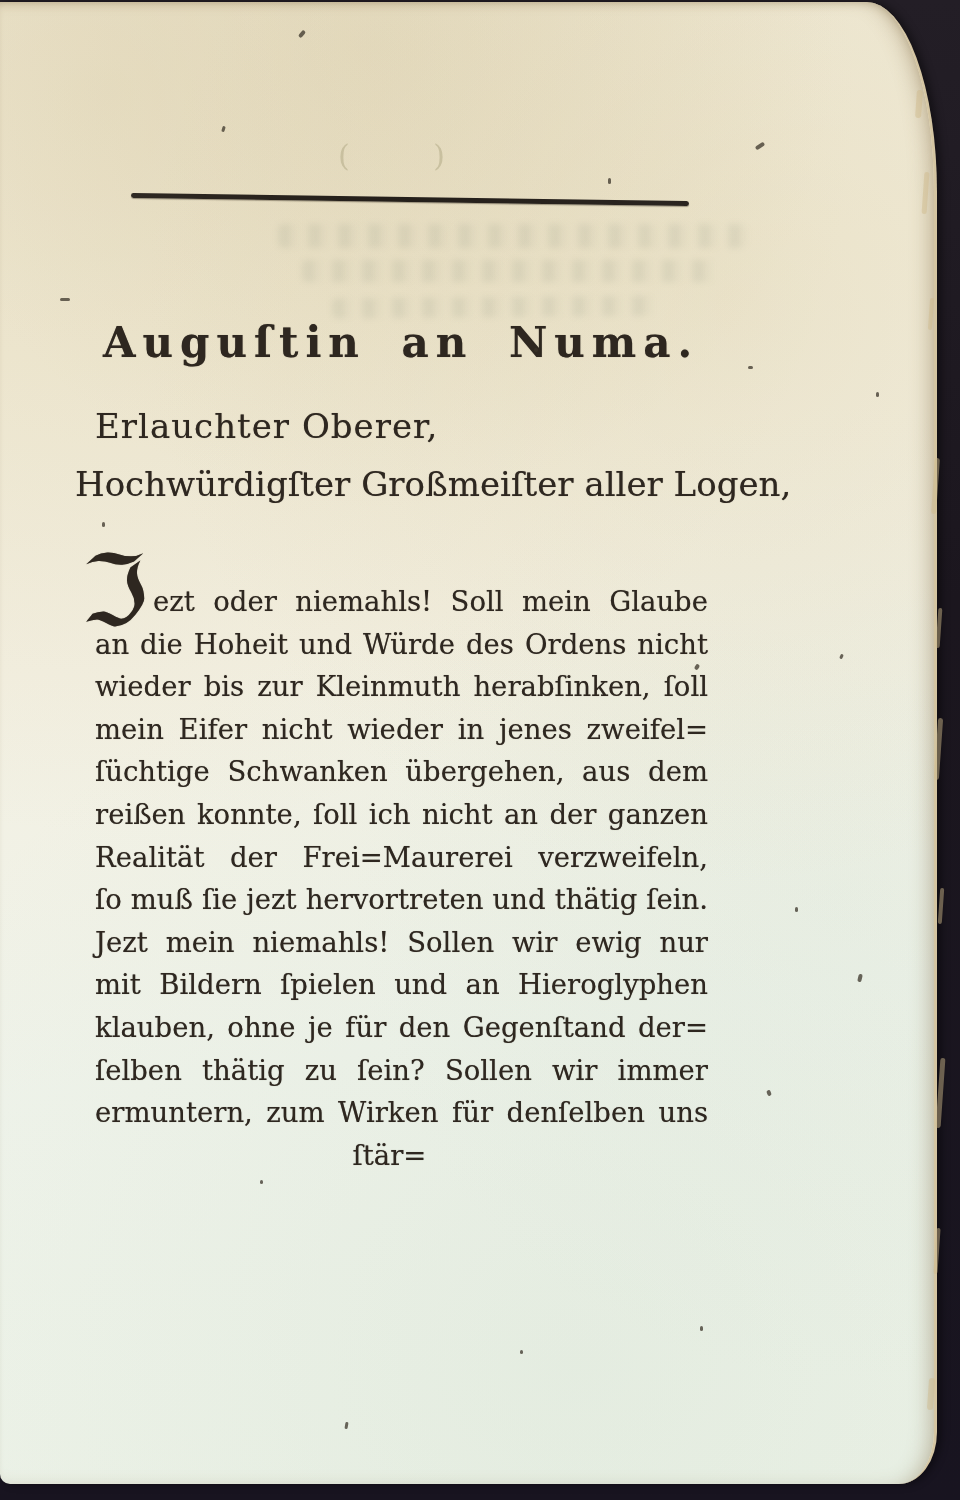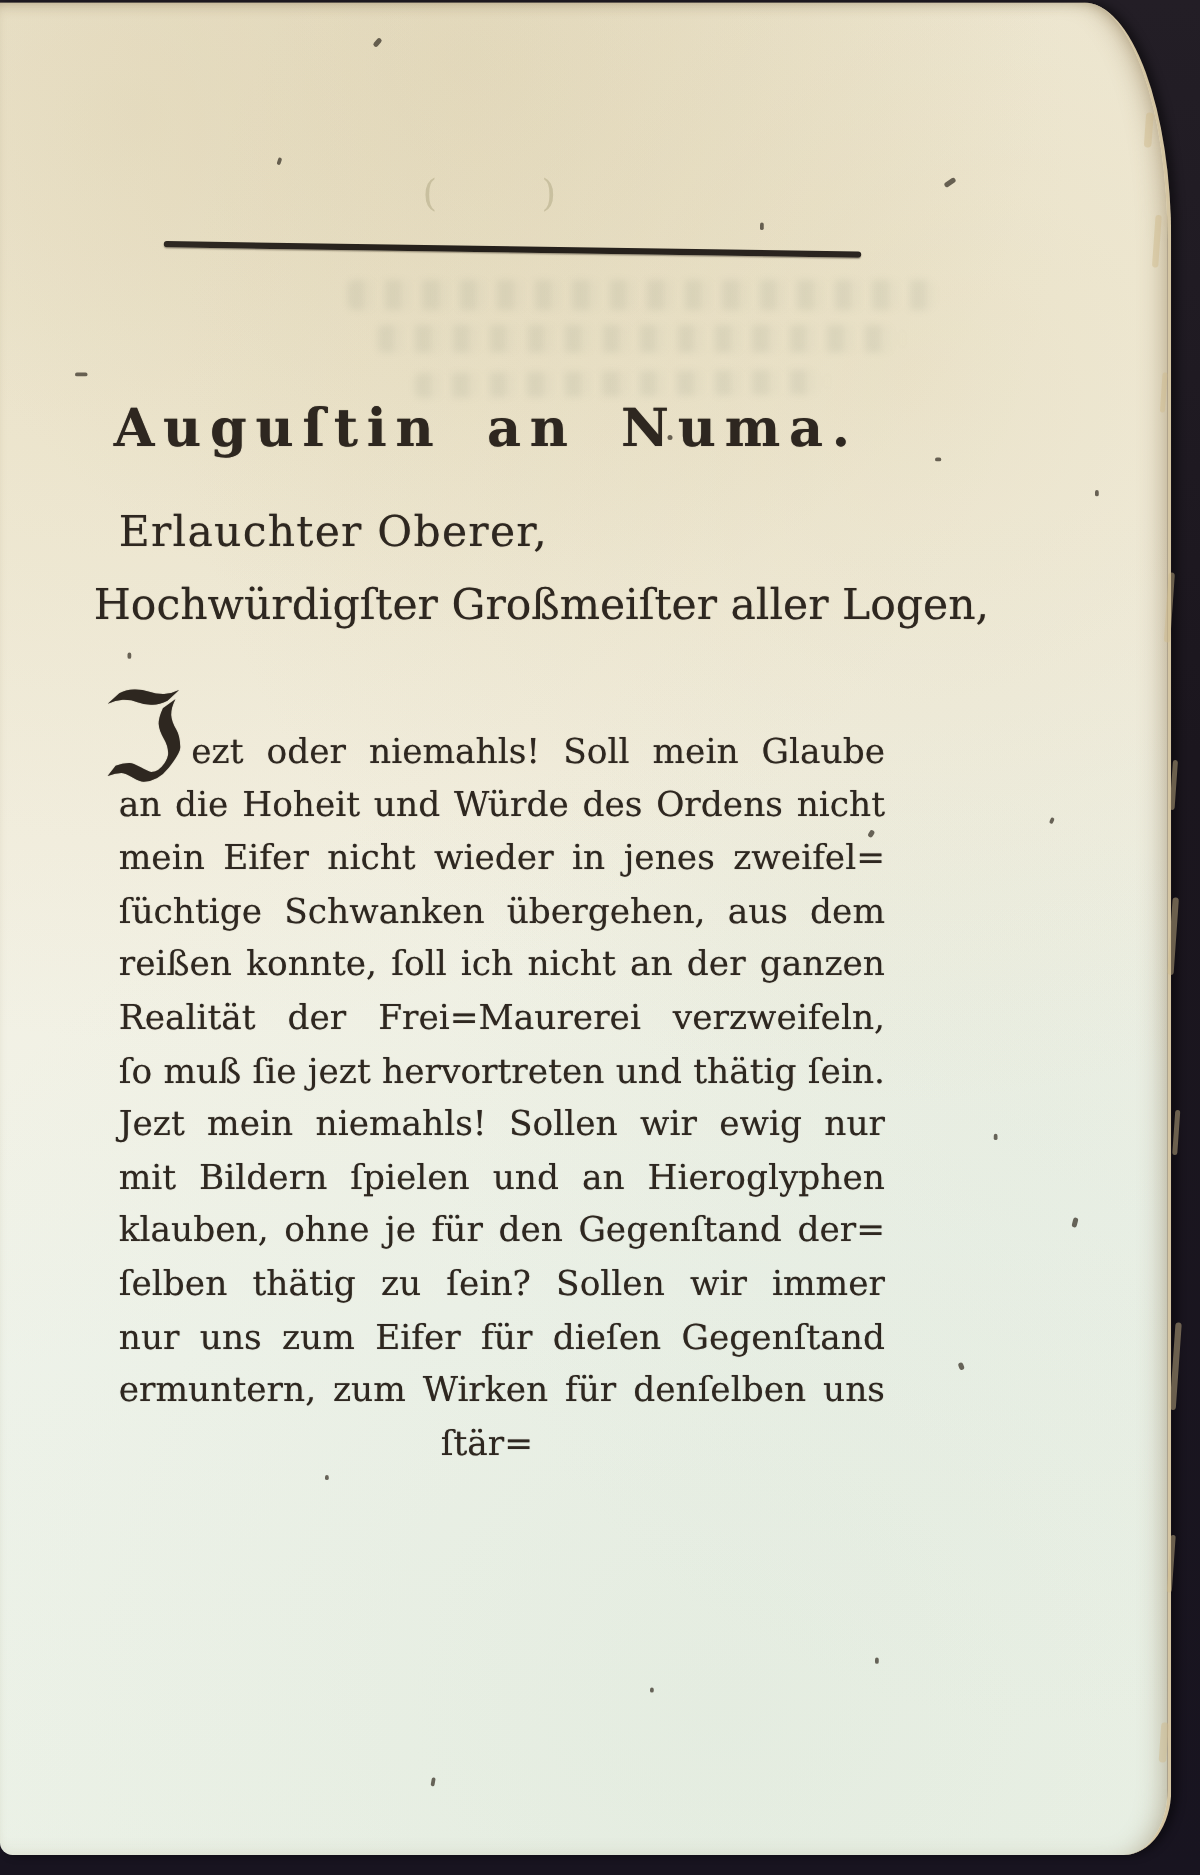--- a/index.html
+++ b/index.html
@@ -33,21 +33,21 @@
        box-shadow:0 1px 1px rgba(60,50,35,.4);}
   
   .bleed{position:absolute;filter:blur(3px);opacity:.5;border-radius:5px;
        background:repeating-linear-gradient(90deg,rgba(128,138,118,.26) 0 13px,
                   rgba(128,138,118,.06) 13px 21px,transparent 21px 30px);}
   .b1{left:278px;top:222px;width:470px;height:24px;}
   .b2{left:302px;top:258px;width:420px;height:22px;}
   .b3{left:332px;top:295px;width:330px;height:20px;transform:rotate(-.5deg);}
   
   .ink{color:#2e2720;text-shadow:0 0 .7px rgba(46,38,28,.55);}
-  .title{position:absolute;left:83px;top:316px;width:612px;margin:0;
+  .title{position:absolute;left:95px;top:316px;width:612px;margin:0;
        font-size:42px;font-weight:bold;text-align:center;
        letter-spacing:7px;word-spacing:14px;white-space:nowrap;}
   .sal1{position:absolute;left:95px;top:404px;width:612px;
        font-size:34px;letter-spacing:1px;}
   .sal2{position:absolute;left:75px;top:462px;width:652px;
        font-size:34px;text-align:center;white-space:nowrap;}
   .dropcap{position:absolute;left:80px;top:540px;font-size:98px;line-height:1;
        font-family:"DejaVu Serif","DejaVu Sans",serif;transform:rotate(-2deg);}
   .bodytext{position:absolute;left:95px;top:578px;width:613px;font-size:27.5px;}
   .bline{height:42.6px;line-height:42.6px;text-align:justify;
@@ -79,30 +79,30 @@
     <h1 class="title ink">Auguſtin an Numa.</h1>
 
     <div class="sal1 ink">Erlauchter Oberer,</div>
     <div class="sal2 ink">Hochwürdigſter Großmeiſter aller Logen,</div>
 
     <div class="dropcap ink">ℑ</div>
 
     <div class="bodytext">
       <div class="bline first ink">ezt oder niemahls! Soll mein Glaube</div>
       <div class="bline ink">an die Hoheit und Würde des Ordens nicht</div>
+      <div class="bline ink">wieder bis zur Kleinmuth herabſinken, ſoll</div>
       <div class="bline ink">mein Eifer nicht wieder in jenes zweifel=</div>
       <div class="bline ink">ſüchtige Schwanken übergehen, aus dem</div>
       <div class="bline ink">reißen konnte, ſoll ich nicht an der ganzen</div>
       <div class="bline ink">Realität der Frei=Maurerei verzweifeln,</div>
       <div class="bline ink">ſo muß ſie jezt hervortreten und thätig ſein.</div>
       <div class="bline ink">Jezt mein niemahls! Sollen wir ewig nur</div>
       <div class="bline ink">mit Bildern ſpielen und an Hieroglyphen</div>
       <div class="bline ink">klauben, ohne je für den Gegenſtand der=</div>
       <div class="bline ink">ſelben thätig zu ſein? Sollen wir immer</div>
-      <div class="bline ink">nur uns zum Eifer für dieſen Gegenſtand</div>
       <div class="bline ink">ermuntern, zum Wirken für denſelben uns</div>
       <div class="catchword ink">ſtär=</div>
     </div>
 
     <div class="speck" style="left:300px;top:28px;width:4px;height:8px;transform:rotate(40deg)"></div>
     <div class="speck" style="left:755px;top:142px;width:10px;height:4px;transform:rotate(-35deg)"></div>
     <div class="speck" style="left:608px;top:176px;width:3px;height:6px"></div>
     <div class="speck" style="left:222px;top:124px;width:3px;height:6px;transform:rotate(18deg)"></div>
     <div class="speck" style="left:60px;top:296px;width:10px;height:3px"></div>
     <div class="speck" style="left:534px;top:346px;width:4px;height:4px"></div>

